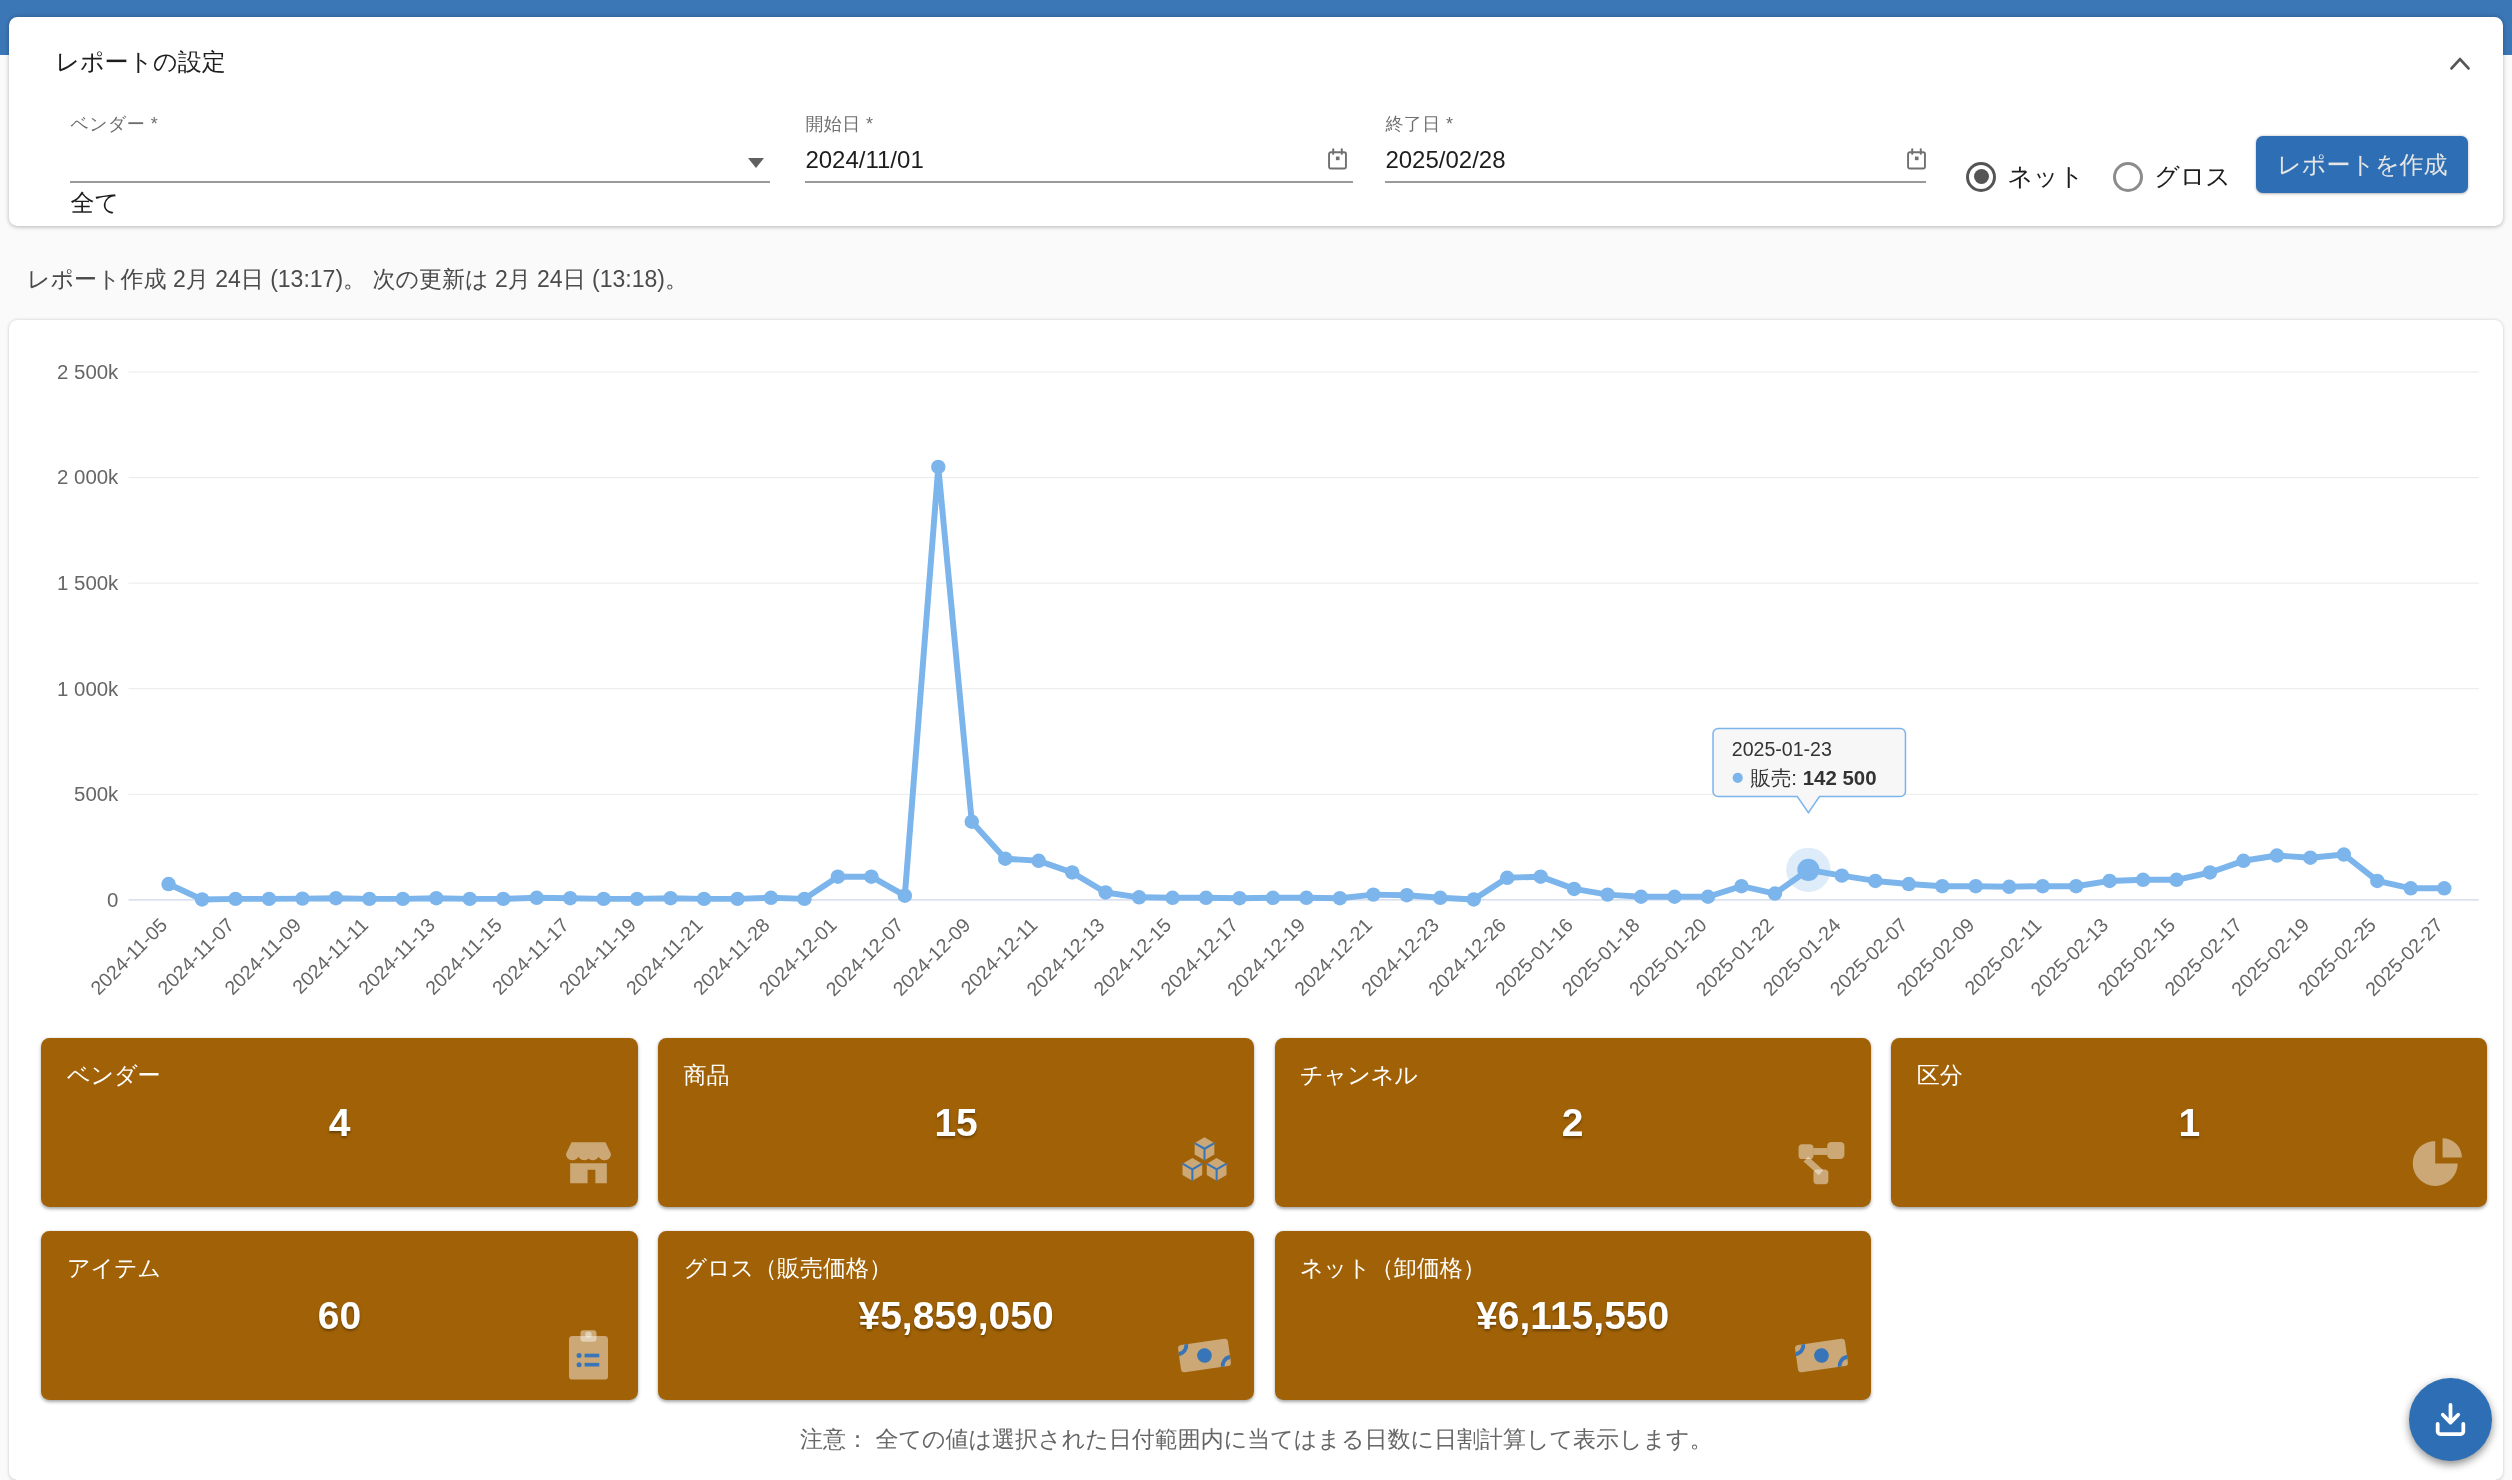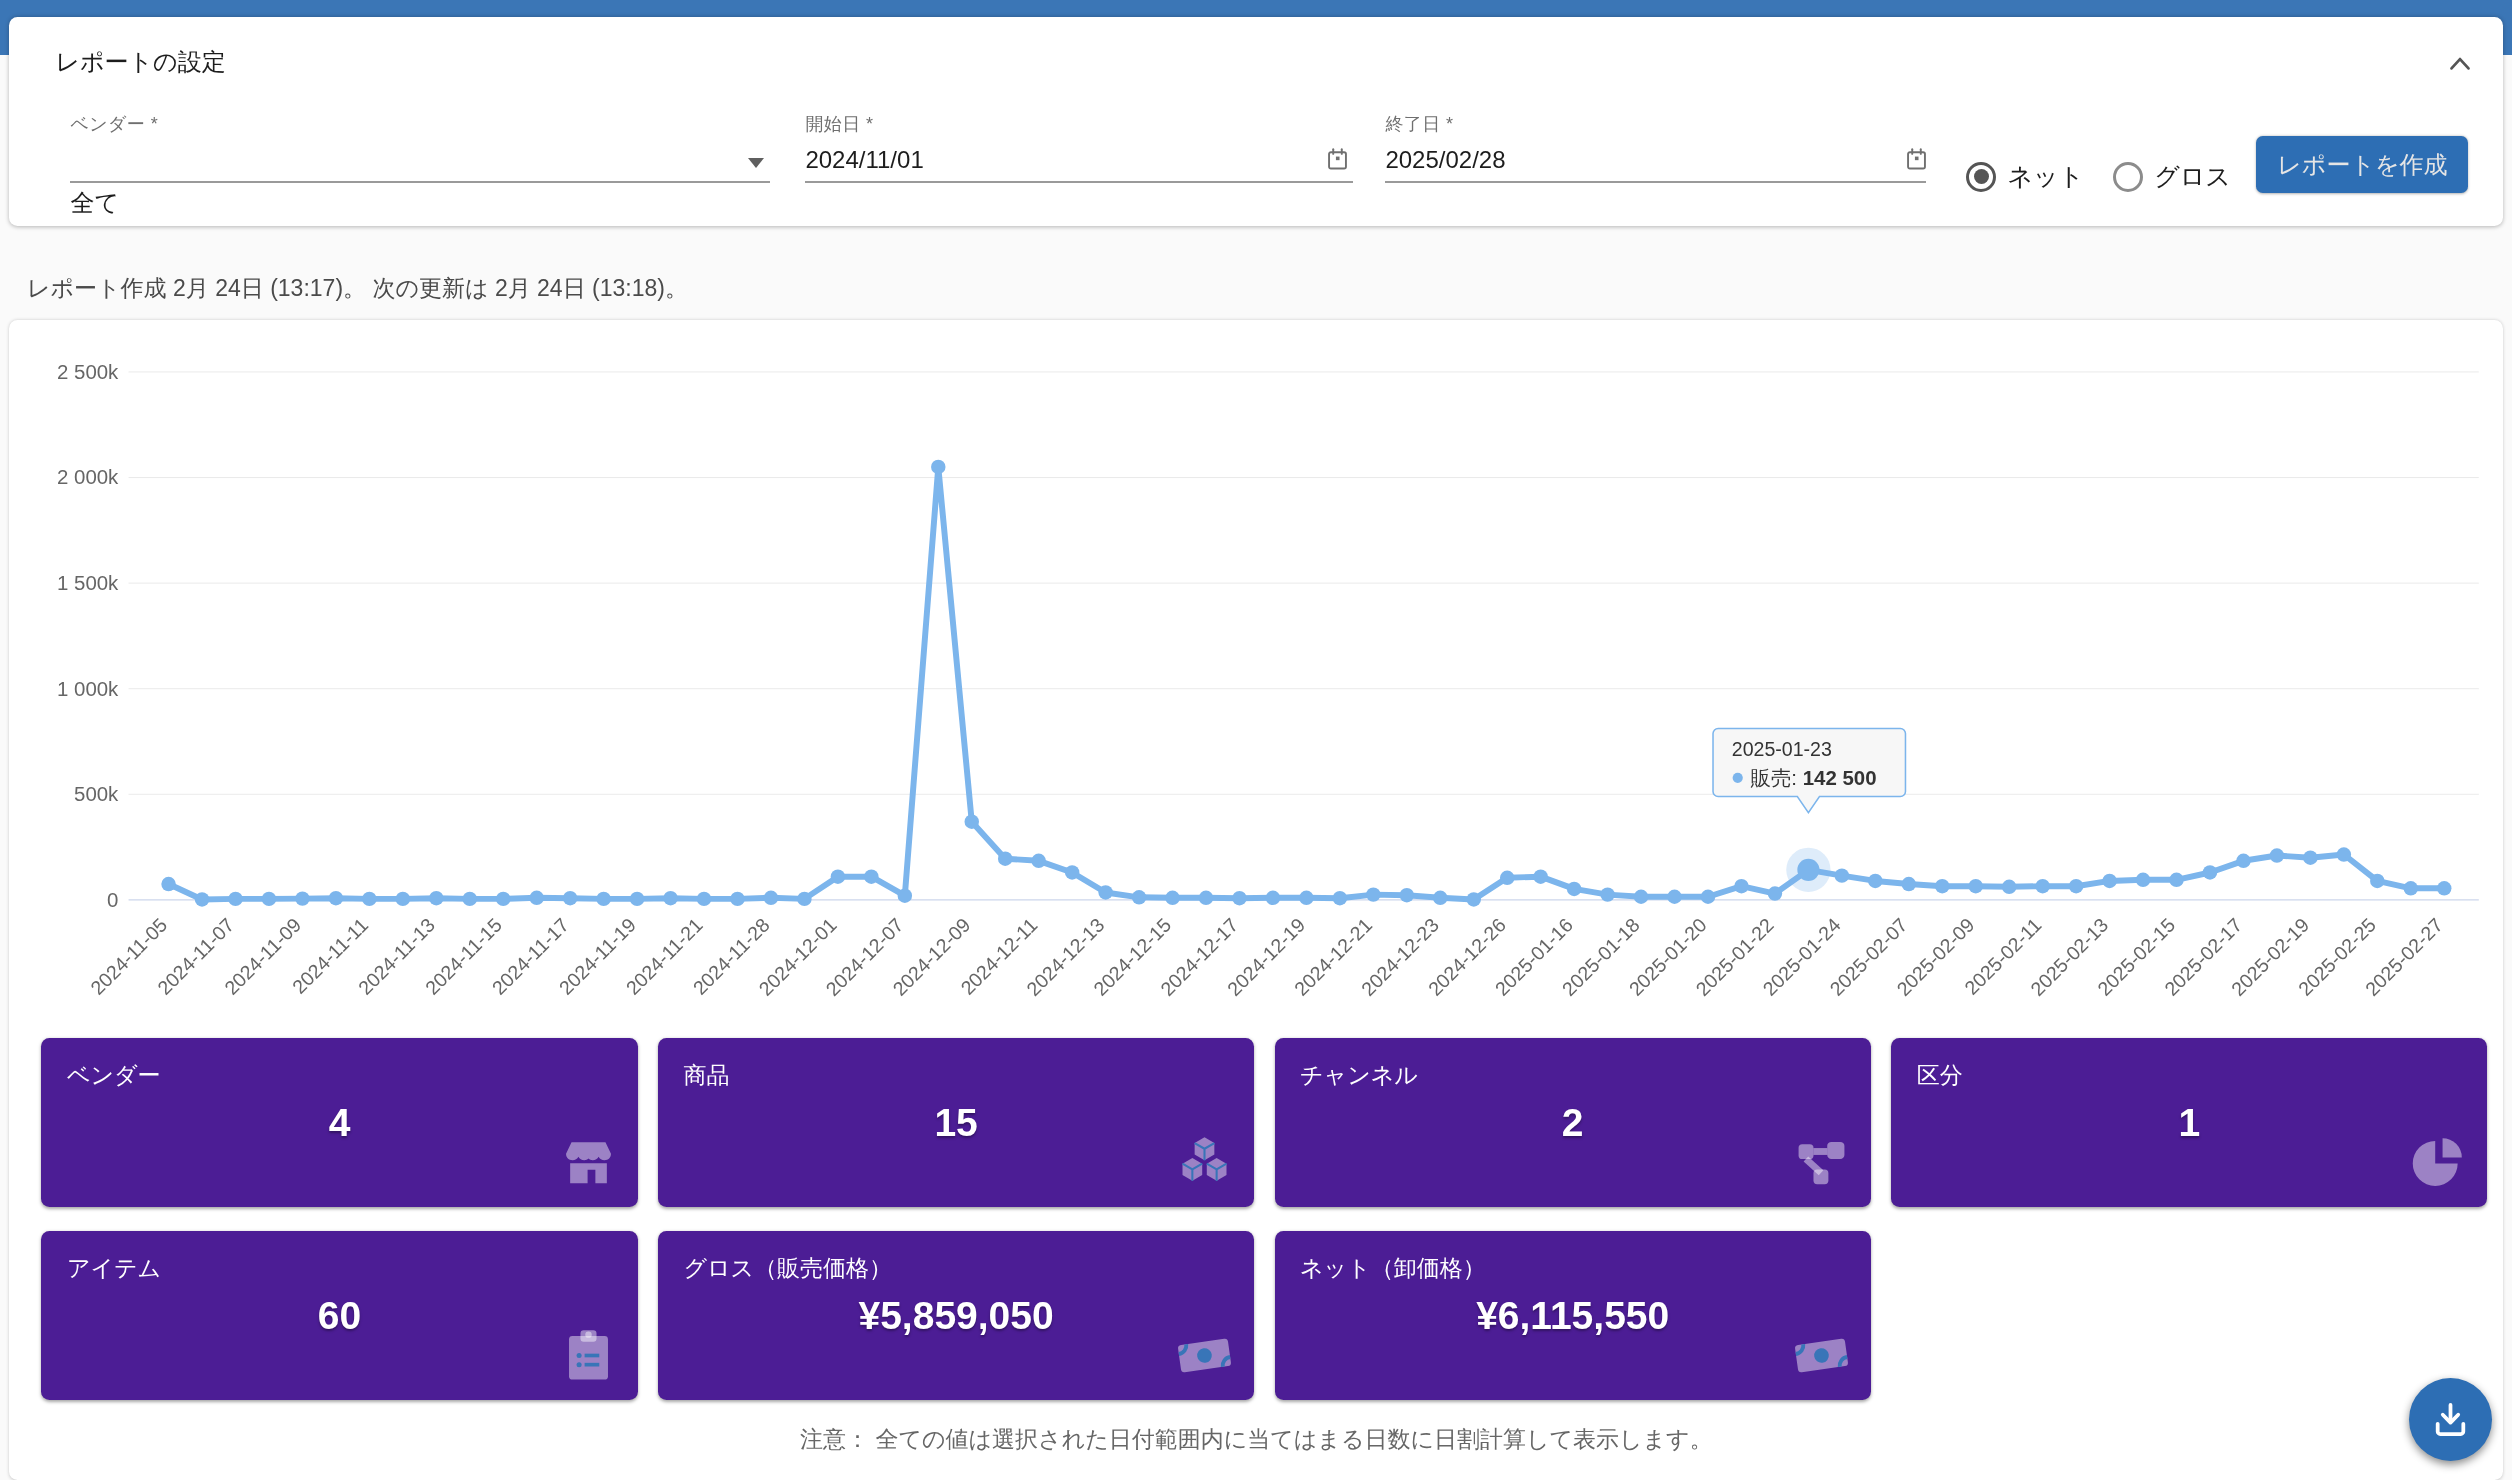--- a/index.html
+++ b/index.html
@@ -20,29 +20,29 @@
   .cal-icon{position:absolute;width:27px;height:27px;cursor:pointer;}
   .radio-group{position:absolute;left:1957px;top:143px;display:flex;align-items:center;font-size:25px;color:#1d1d1d;}
   .radio{width:30px;height:30px;border-radius:50%;border:3px solid #8c8c8c;box-sizing:border-box;
        position:relative;margin-right:11px;cursor:pointer;flex:none;}
   .radio.selected{border-color:#555;}
   .radio.selected::after{content:'';position:absolute;inset:4.3px;border-radius:50%;background:#555;}
   .radio-label{margin-right:29px;}
   .create-btn{position:absolute;left:2247px;top:119px;width:212px;height:57px;background:#2d6eb4;color:#e5e5e5;
        border:none;border-radius:6.8px;font-size:24px;font-family:inherit;cursor:pointer;
        box-shadow:0 0.9px 2.6px rgba(0,0,0,.3);}
-  .status-line{position:absolute;left:27px;top:273px;font-size:23px;color:#4a4a4a;}
+  .status-line{position:absolute;left:27px;top:264px;font-size:23px;color:#4a4a4a;}
   
   .content-card{position:absolute;left:9.4px;top:320px;width:2494px;height:1160px;background:#fff;
        border-radius:8.5px;box-shadow:0 0.9px 3.4px rgba(0,0,0,.2);}
   .chart-area{position:absolute;left:0;top:0;width:2494px;height:717px;}
   
   .stats-grid{position:absolute;left:32px;top:718px;width:2446px;display:grid;
        grid-template-columns:repeat(4,1fr);gap:24px 20.4px;}
-  .stat-card{height:169px;background:#4c1d95;border-radius:8.5px;position:relative;
+  .stat-card{height:169px;background:#a16207;border-radius:8.5px;position:relative;
        box-shadow:0 1.7px 3.4px rgba(0,0,0,.35);}
   .stat-label{position:absolute;left:25.5px;top:22px;color:#fff;font-size:23px;}
   .stat-value{position:absolute;left:0;width:100%;top:63px;text-align:center;color:#fff;
        font-size:39px;font-weight:bold;text-shadow:0 1.7px 2.6px rgba(0,0,0,.35);}
   .stat-icon{position:absolute;right:22px;bottom:17px;width:55px;height:55px;fill:rgba(255,255,255,0.45);}
   .note{position:absolute;left:0;width:100%;top:1104px;text-align:center;font-size:23px;color:#666;}
   .fab{position:absolute;left:2409px;top:1378px;width:83px;height:83px;border-radius:50%;background:#2d6eb4;
        box-shadow:0 3.4px 8.5px rgba(0,0,0,.45);display:flex;align-items:center;justify-content:center;cursor:pointer;}
   .fab svg{width:41px;height:41px;}
 </style>

